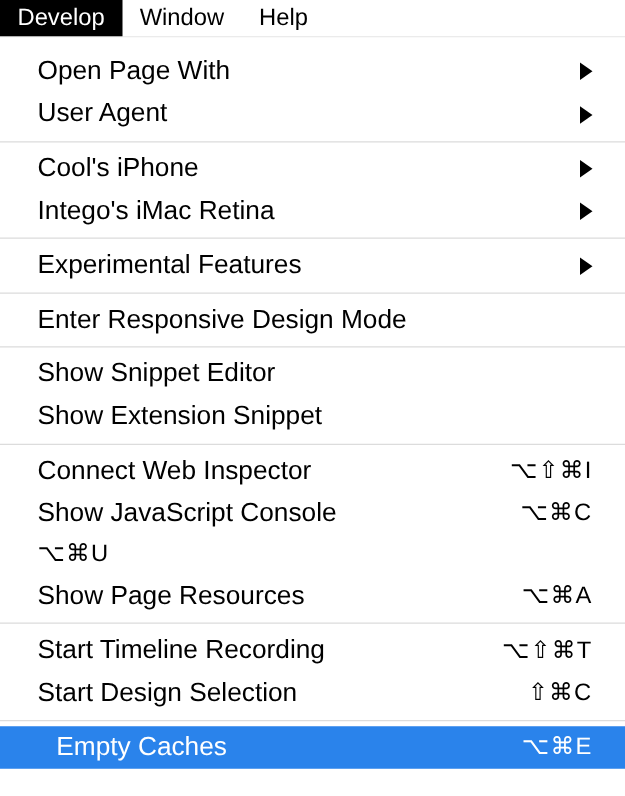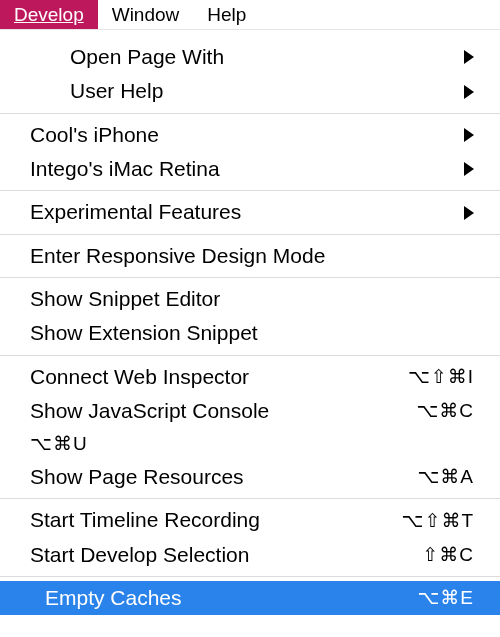--- a/index.html
+++ b/index.html
@@ -20,34 +20,33 @@
       border-bottom: 1px solid #e5e5e5;
     }
     .menubar-item {
       display: flex;
       align-items: center;
       padding: 0 14px;
       font-size: 19px;
       cursor: default;
     }
     .menubar-item.active {
-      background: #be185d;
+      background: #000000;
       color: #ffffff;
-      text-decoration: underline;
     }
     .dropdown {
       background: #ffffff;
       display: flex;
       flex-direction: column;
     }
     .group {
       border-top: 1px solid #dcdcdc;
       padding: 4px 0;
     }
-    .group:first-child { border-top: none; padding-top: 10px; padding-left: 40px; }
+    .group:first-child { border-top: none; padding-top: 10px; }
     .menu-item {
       display: flex;
       align-items: center;
       justify-content: space-between;
       padding: 3px 26px 3px 30px;
       font-size: 21px;
       line-height: 1.35;
       cursor: default;
     }
     .menu-item.highlight {
@@ -79,21 +78,21 @@
 </div>
 
 <div class="dropdown">
 
   <div class="group">
     <div class="menu-item">
       <span class="menu-label">Open Page With</span>
       <span class="arrow"></span>
     </div>
     <div class="menu-item">
-      <span class="menu-label">User Help</span>
+      <span class="menu-label">User Agent</span>
       <span class="arrow"></span>
     </div>
   </div>
 
   <div class="group">
     <div class="menu-item">
       <span class="menu-label">Cool's iPhone</span>
       <span class="arrow"></span>
     </div>
     <div class="menu-item">
@@ -141,21 +140,21 @@
       <span class="shortcut">⌥⌘A</span>
     </div>
   </div>
 
   <div class="group">
     <div class="menu-item">
       <span class="menu-label">Start Timeline Recording</span>
       <span class="shortcut">⌥⇧⌘T</span>
     </div>
     <div class="menu-item">
-      <span class="menu-label">Start Develop Selection</span>
+      <span class="menu-label">Start Design Selection</span>
       <span class="shortcut">⇧⌘C</span>
     </div>
   </div>
 
   <div class="group">
     <div class="menu-item highlight">
       <span class="menu-label">Empty Caches</span>
       <span class="shortcut">⌥⌘E</span>
     </div>
   </div>

